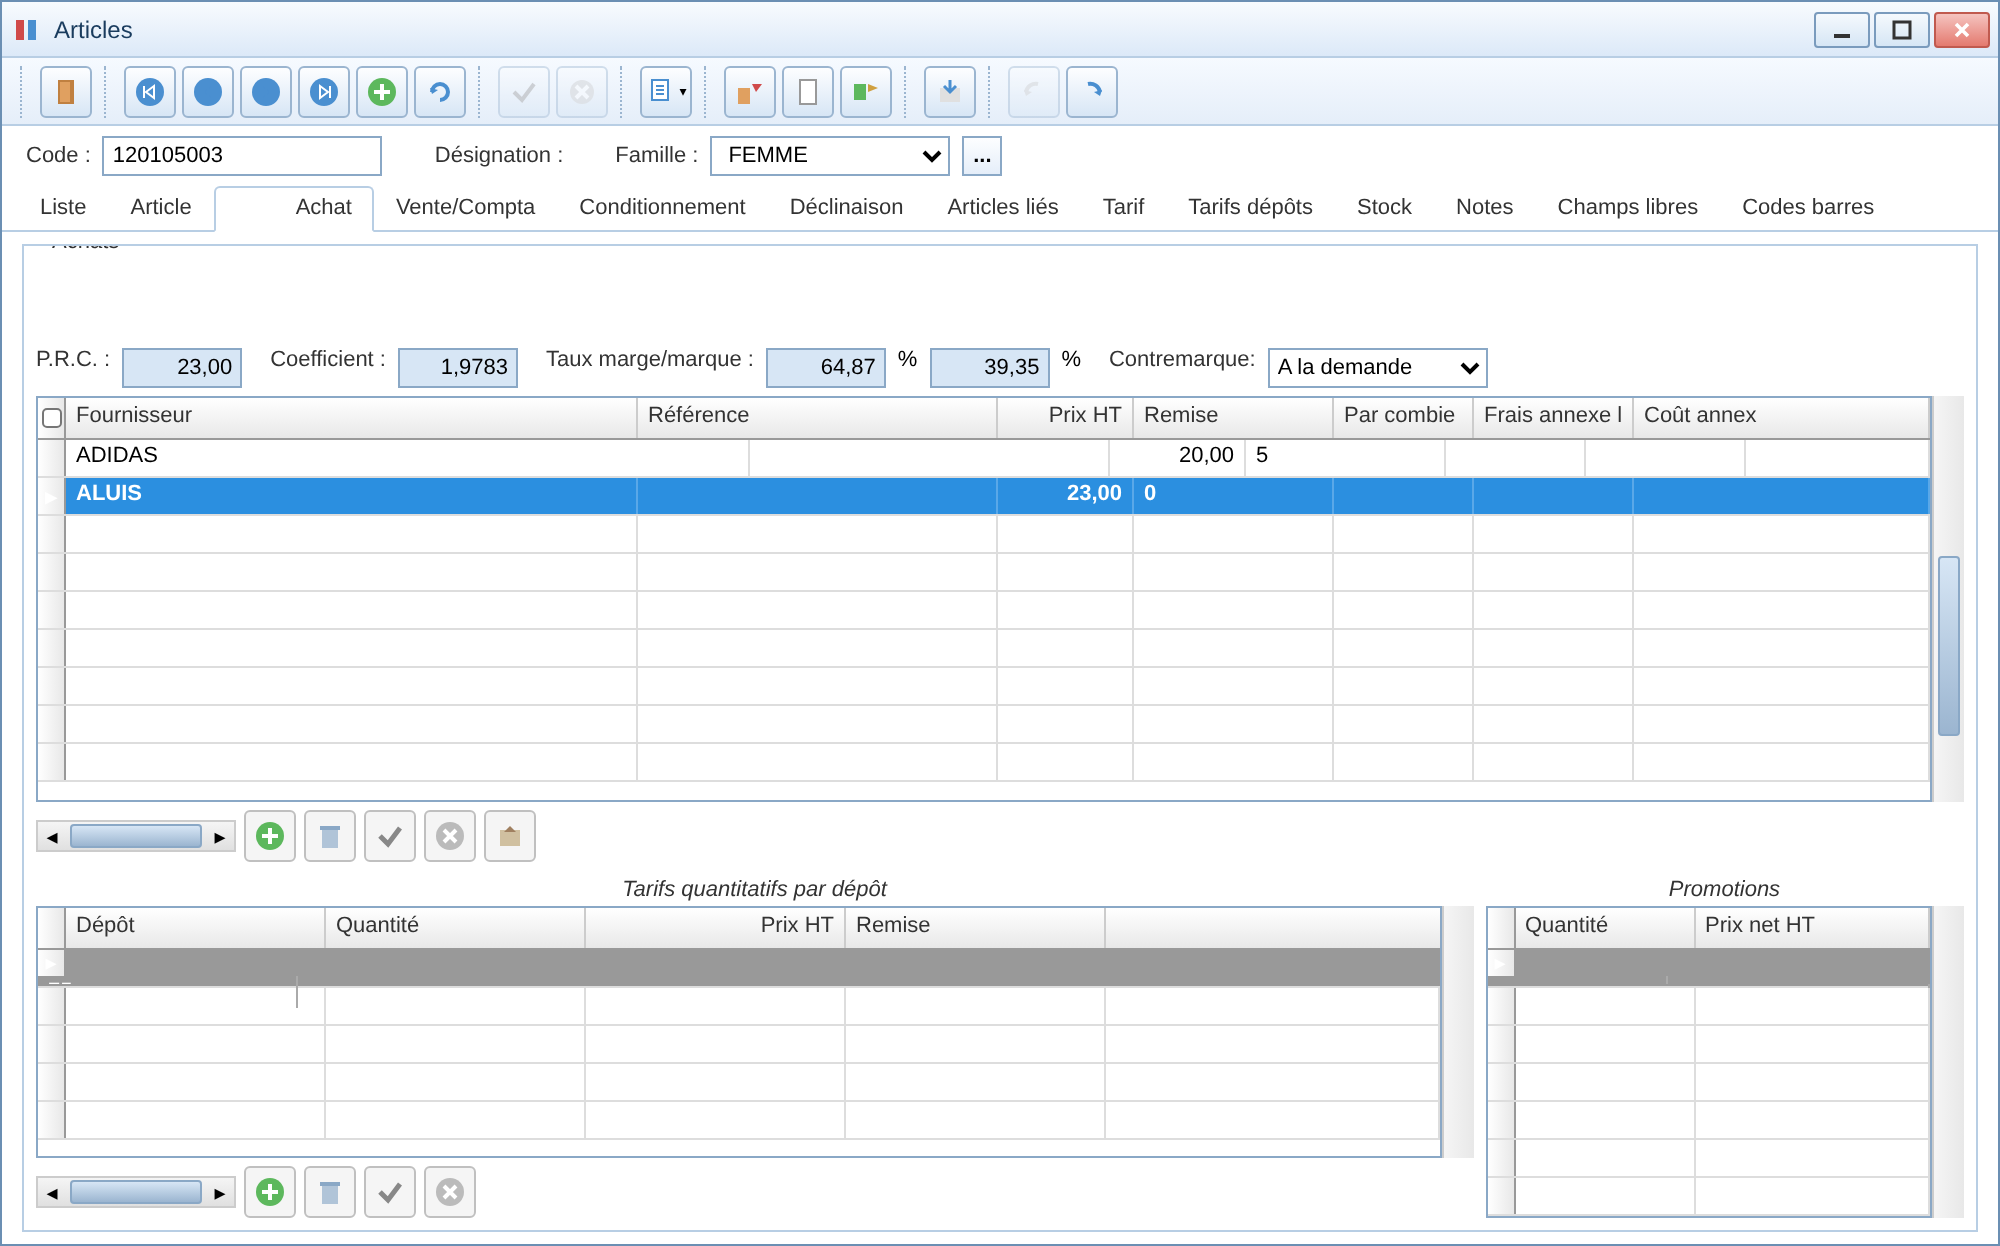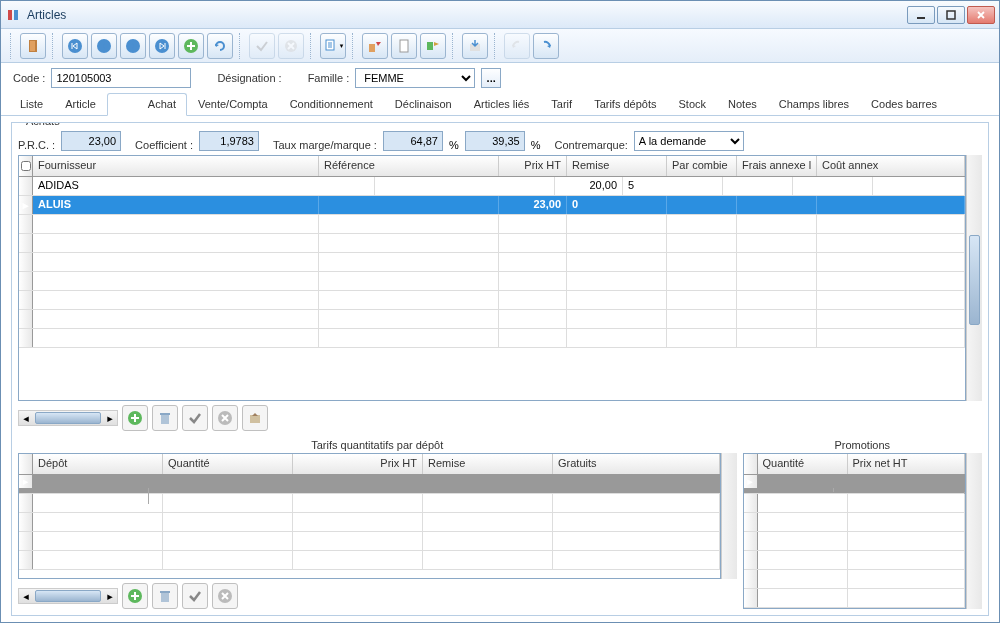--- a/index.html
+++ b/index.html
@@ -26,21 +26,21 @@
 .iconbtn { width: 20px; height: 20px; border: 1px solid #8aa8c6; background: linear-gradient(to bottom, #fdfeff, #e5eef9); display: flex; align-items: center; justify-content: center; cursor: pointer; font-weight: bold; }
 
 .tabs { display: flex; border-bottom: 1px solid #b8cee4; background: #fff; padding: 0 8px; }
 .tab { padding: 4px 10px; border: 1px solid transparent; cursor: pointer; color: #333; }
 .tab.active { background: #fff; border: 1px solid #b8cee4; border-bottom: 1px solid #fff; margin-bottom: -1px; border-radius: 3px 3px 0 0; padding-left: 40px; }
 
 .content { flex: 1; padding: 6px 10px; background: #fff; overflow: hidden; display: flex; flex-direction: column; }
 .fieldset { border: 1px solid #b8cee4; padding: 6px; flex: 1; display: flex; flex-direction: column; overflow: hidden; }
 .legend { color: #333; margin: -14px 0 4px 4px; background: #fff; padding: 0 4px; display: inline-block; width: fit-content; }
 
-.calc-row { display: flex; align-items: flex-end; gap: 6px; margin-bottom: 4px; }
+.calc-row { display: flex; align-items: flex-start; gap: 6px; margin-bottom: 4px; margin-top: 43px; }
 .calc-row label { color: #333; }
 .numin { border: 1px solid #8aa8c6; padding: 2px 4px; height: 20px; text-align: right; background: #d7e6f5; width: 60px; }
 .selin { border: 1px solid #8aa8c6; height: 20px; background: #fff; }
 
 .grid-container { display: flex; flex: 1; overflow: hidden; }
 .grid { flex: 1; border: 1px solid #8aa8c6; background: #fff; overflow: hidden; display: flex; flex-direction: column; }
 .grid-header { display: flex; background: linear-gradient(to bottom, #fff, #e8e8e8); border-bottom: 1px solid #999; }
 .gh { border-right: 1px solid #ccc; padding: 3px 5px; color: #333; white-space: nowrap; overflow: hidden; }
 .grid-body { flex: 1; overflow: hidden; }
 .gr { display: flex; height: 19px; border-bottom: 1px solid #ddd; }
@@ -57,21 +57,21 @@
 .hscroll-row { display: flex; align-items: center; gap: 4px; margin-top: 4px; }
 .hscroll { flex: 0 0 100px; height: 16px; background: linear-gradient(to bottom, #f5f5f5, #e0e0e0); border: 1px solid #ccc; display: flex; align-items: center; }
 .hscroll .arrw { width: 14px; height: 14px; display: flex; align-items: center; justify-content: center; cursor: pointer; }
 .hscroll .thumb { flex: 1; height: 12px; background: linear-gradient(to bottom, #d7e6f5, #9bb5d0); border: 1px solid #8aa8c6; border-radius: 2px; margin: 0 2px; }
 .rowbtns { display: flex; gap: 4px; }
 .rowbtns .rb { width: 26px; height: 26px; border: 1px solid #c0c0c0; border-radius: 3px; background: #f5f5f5; display: flex; align-items: center; justify-content: center; cursor: pointer; }
 
 .lower { display: flex; gap: 6px; margin-top: 6px; }
 .lower-left { flex: 3; display: flex; flex-direction: column; }
 .lower-right { flex: 1; display: flex; flex-direction: column; }
-.panel-title { text-align: center; padding: 2px; color: #333; }
+.panel-title { text-align: center; padding: 2px; color: #333; font-style: italic; }
 </style>
 </head>
 <body>
 
 <div class="window">
   <div class="titlebar">
     <span class="icon">
       <svg width="14" height="14">
           <rect x="2" y="2" width="4" height="10" fill="#d04a4a"></rect>
           <rect x="8" y="2" width="4" height="10" fill="#4a8fd0"></rect>
@@ -400,21 +400,20 @@
         <div class="lower-left">
           <div class="panel-title">Tarifs quantitatifs par dépôt</div>
           <div class="grid-container" style="height:130px">
             <div class="grid">
               <div class="grid-header">
                 <div class="row-indicator" style="height:20px"></div>
                 <div class="gh" style="width:130px">Dépôt</div>
                 <div class="gh" style="width:130px">Quantité</div>
                 <div class="gh" style="width:130px;text-align:right">Prix HT</div>
                 <div class="gh" style="width:130px">Remise</div>
-                <div class="gh" style="flex:1">Gratuits</div>
               </div>
               <div class="grid-body" id="tarifs-body">
                   <div class="gr greysel">
                     <div class="row-indicator">▸</div>
                     <div class="gc" style="width:130px">75</div>
                     <div class="gc num" style="width:130px"></div>
                     <div class="gc num" style="width:130px">25</div>
                     <div class="gc" style="width:130px">0</div>
                     <div class="gc" style="flex:1"></div>
                   </div>

